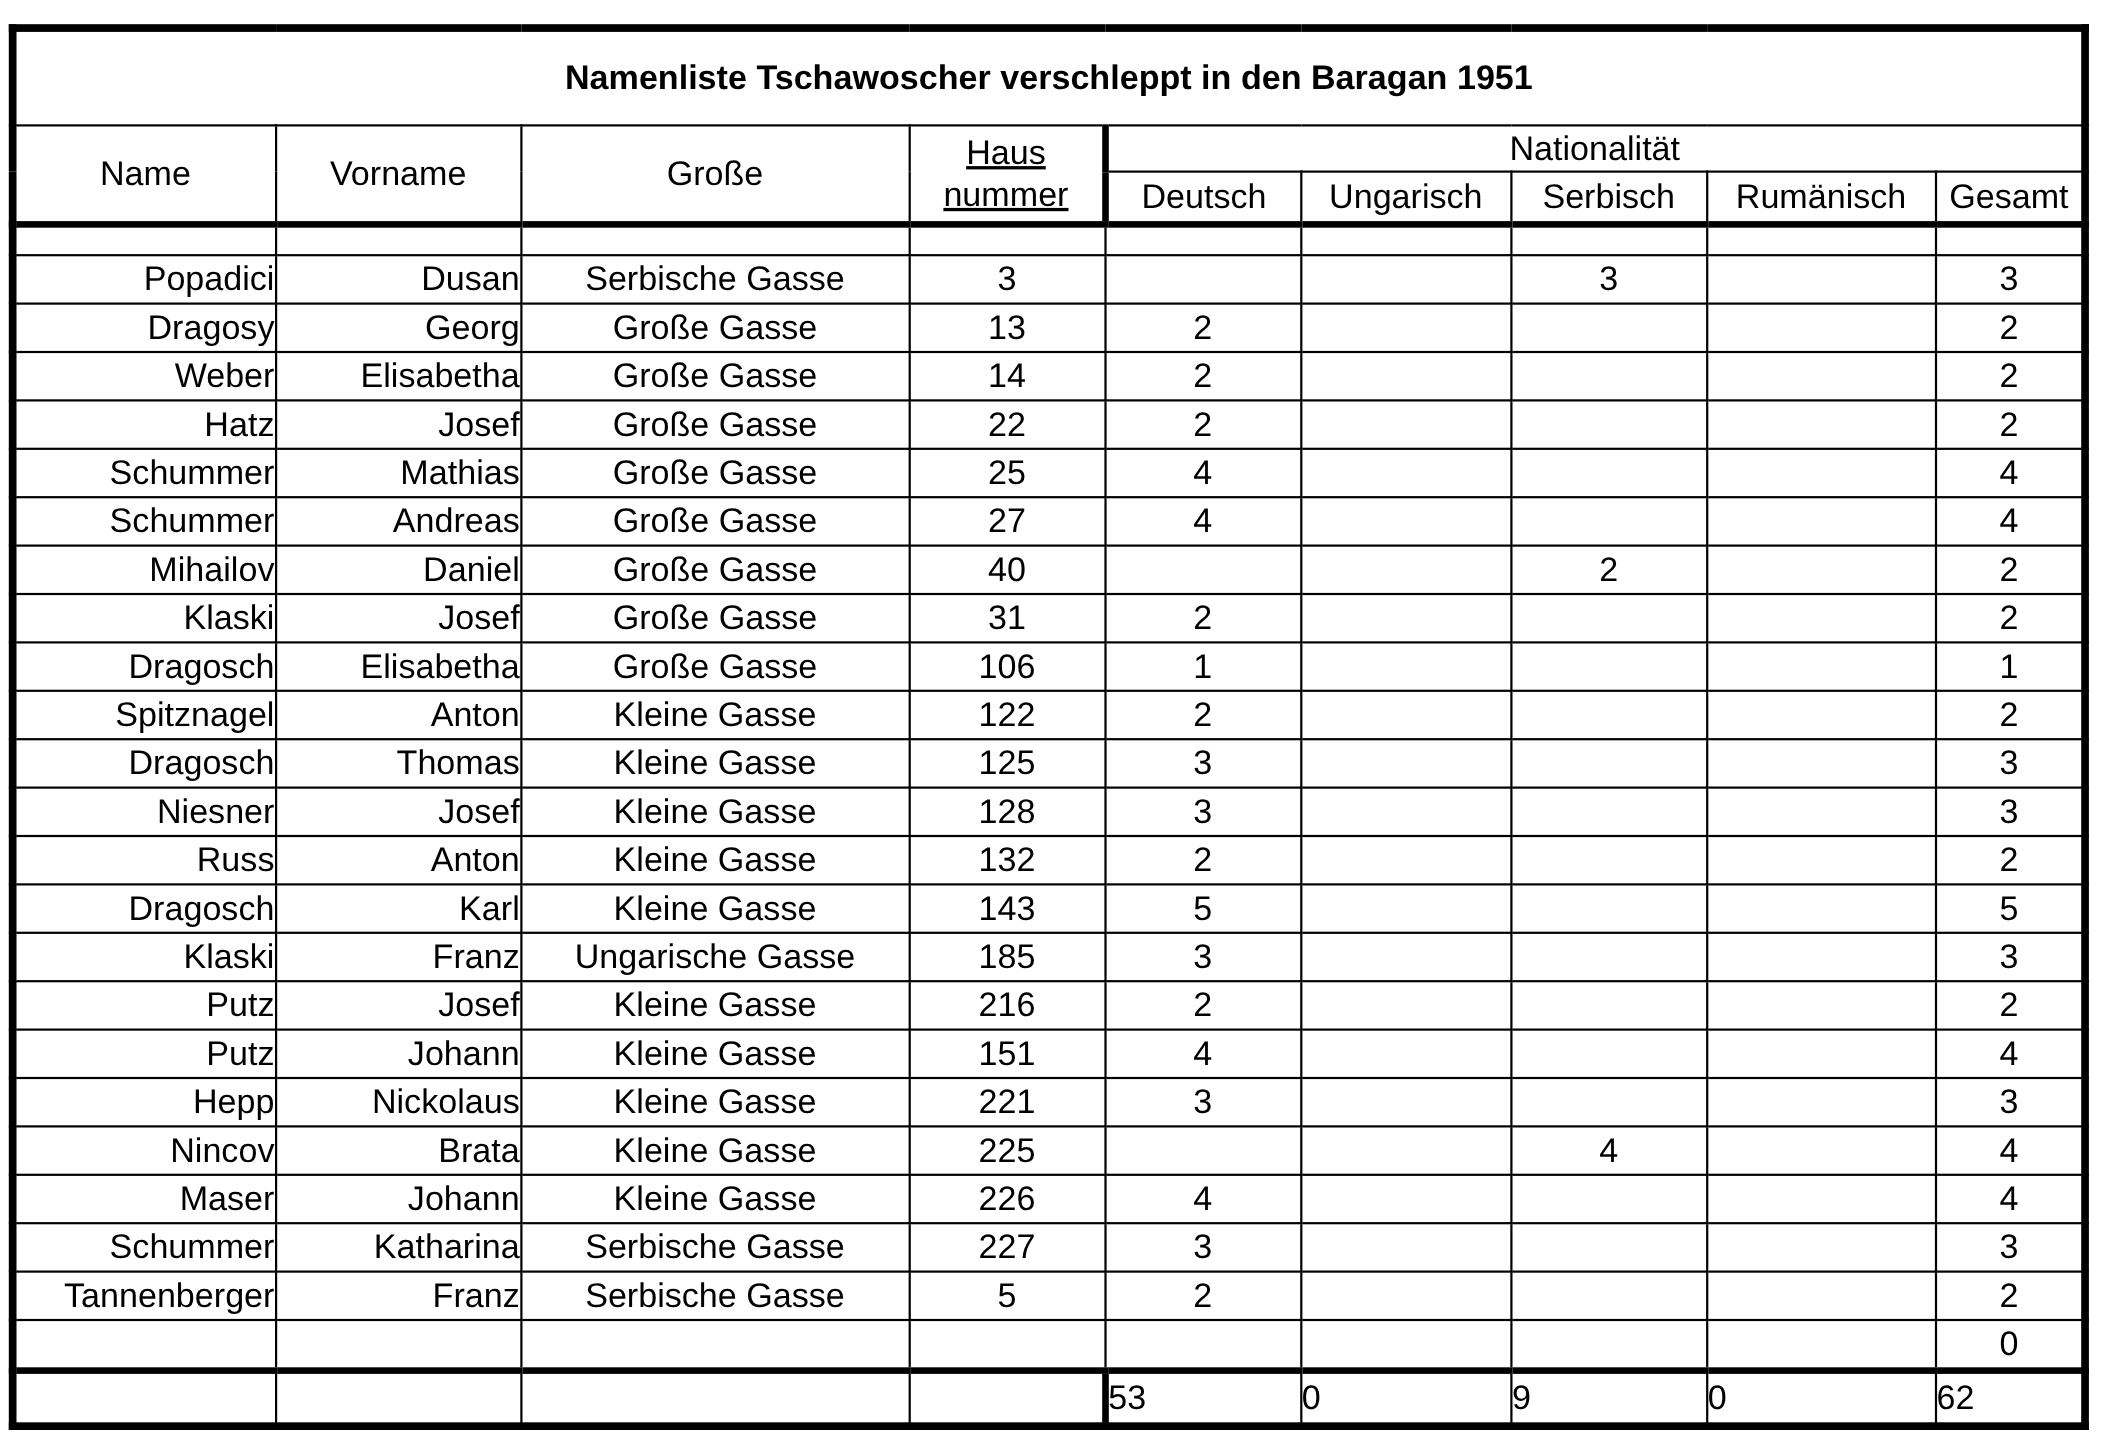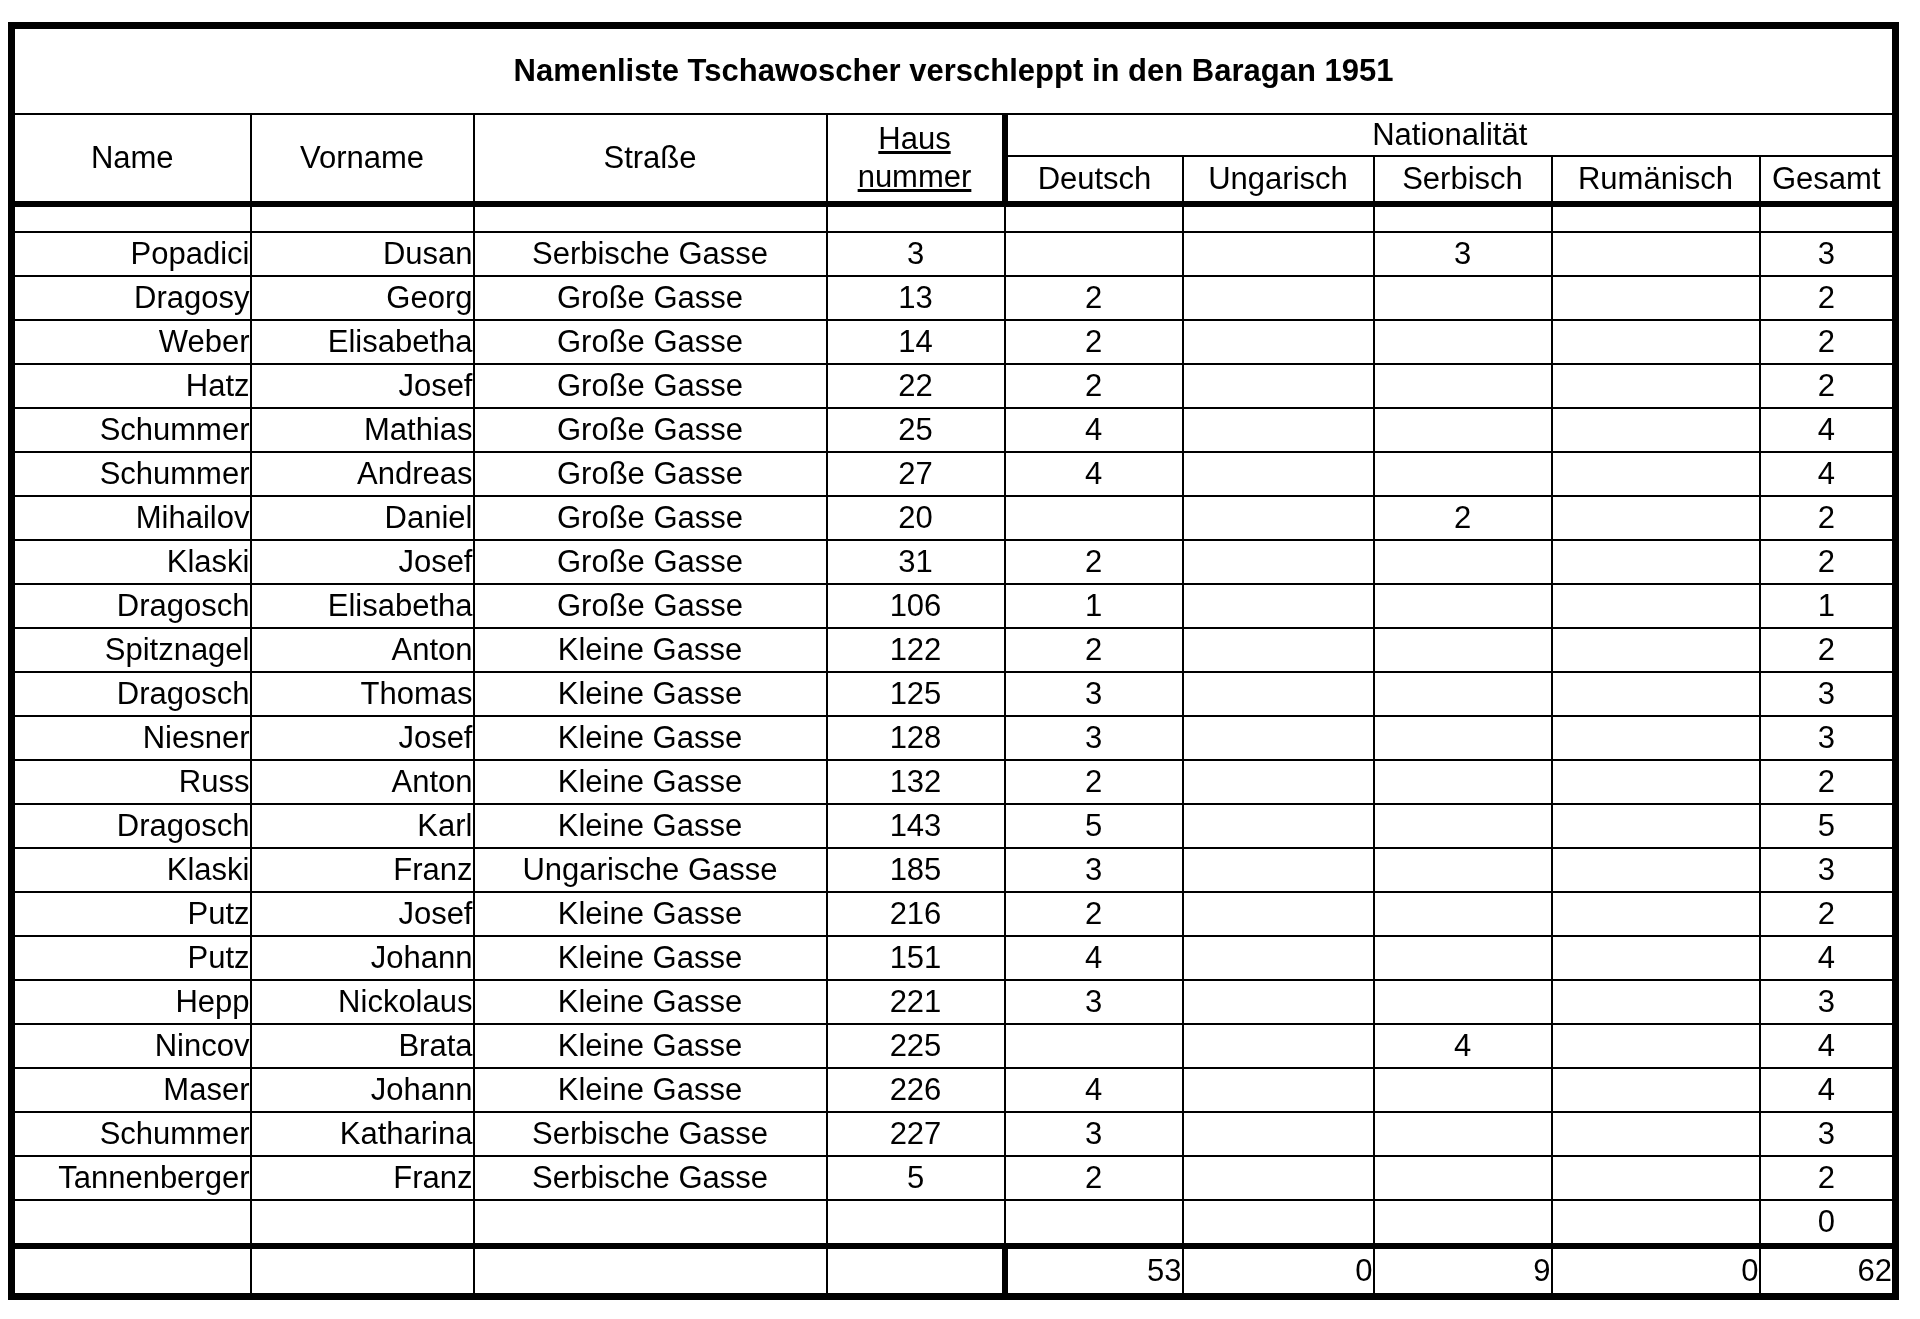--- a/index.html
+++ b/index.html
@@ -52,21 +52,21 @@
     font-size: 42px;
   }
   tr.hdr-row-1 td { height: 40px; }
   tr.hdr-row-2 td { height: 44px; }
   .bb-thick { border-bottom-width: 6px !important; }
   .bl-thick { border-left-width: 6px !important; }
   td.haus-hdr div { line-height: 38px; text-decoration: underline; }
   tr.spacer-row td { height: 24px; }
   tr.data-row td { height: 42px; }
   tr.zero-row td { height: 42px; border-bottom-width: 6px; }
-  tr.totals-row td { height: 44px; text-align: right; }
+  tr.totals-row td { height: 44px; text-align: left; }
   td.c-name, td.c-vorname {
     text-align: right;
     padding-left: 7px;
   }
   td.c-strasse, td.c-haus, td.c-deutsch, td.c-ungarisch,
   td.c-serbisch, td.c-rumaenisch, td.c-gesamt {
     text-align: center;
   }
 </style>
 </head>
@@ -89,21 +89,21 @@
 
       <tbody>
 
         <tr>
           <td colspan="9" class="title-cell">Namenliste Tschawoscher verschleppt in den Baragan 1951</td>
         </tr>
 
         <tr class="hdr-row-1">
           <td rowspan="2" class="hdr hdr-big bb-thick">Name</td>
           <td rowspan="2" class="hdr hdr-big bb-thick">Vorname</td>
-          <td rowspan="2" class="hdr bb-thick">Straße</td>
+          <td rowspan="2" class="hdr bb-thick">Große</td>
           <td rowspan="2" class="hdr haus-hdr bb-thick">
             <div>Haus</div>
             <div>nummer</div>
           </td>
           <td colspan="5" class="hdr bl-thick">Nationalität</td>
         </tr>
 
         <tr class="hdr-row-2">
           <td class="hdr bb-thick bl-thick">Deutsch</td>
           <td class="hdr bb-thick">Ungarisch</td>
@@ -189,21 +189,21 @@
             <td class="c-deutsch">4</td>
             <td class="c-ungarisch"></td>
             <td class="c-serbisch"></td>
             <td class="c-rumaenisch"></td>
             <td class="c-gesamt">4</td>
           </tr>
           <tr class="data-row">
             <td class="c-name">Mihailov</td>
             <td class="c-vorname">Daniel</td>
             <td class="c-strasse">Große Gasse</td>
-            <td class="c-haus">20</td>
+            <td class="c-haus">40</td>
             <td class="c-deutsch"></td>
             <td class="c-ungarisch"></td>
             <td class="c-serbisch">2</td>
             <td class="c-rumaenisch"></td>
             <td class="c-gesamt">2</td>
           </tr>
           <tr class="data-row">
             <td class="c-name">Klaski</td>
             <td class="c-vorname">Josef</td>
             <td class="c-strasse">Große Gasse</td>

